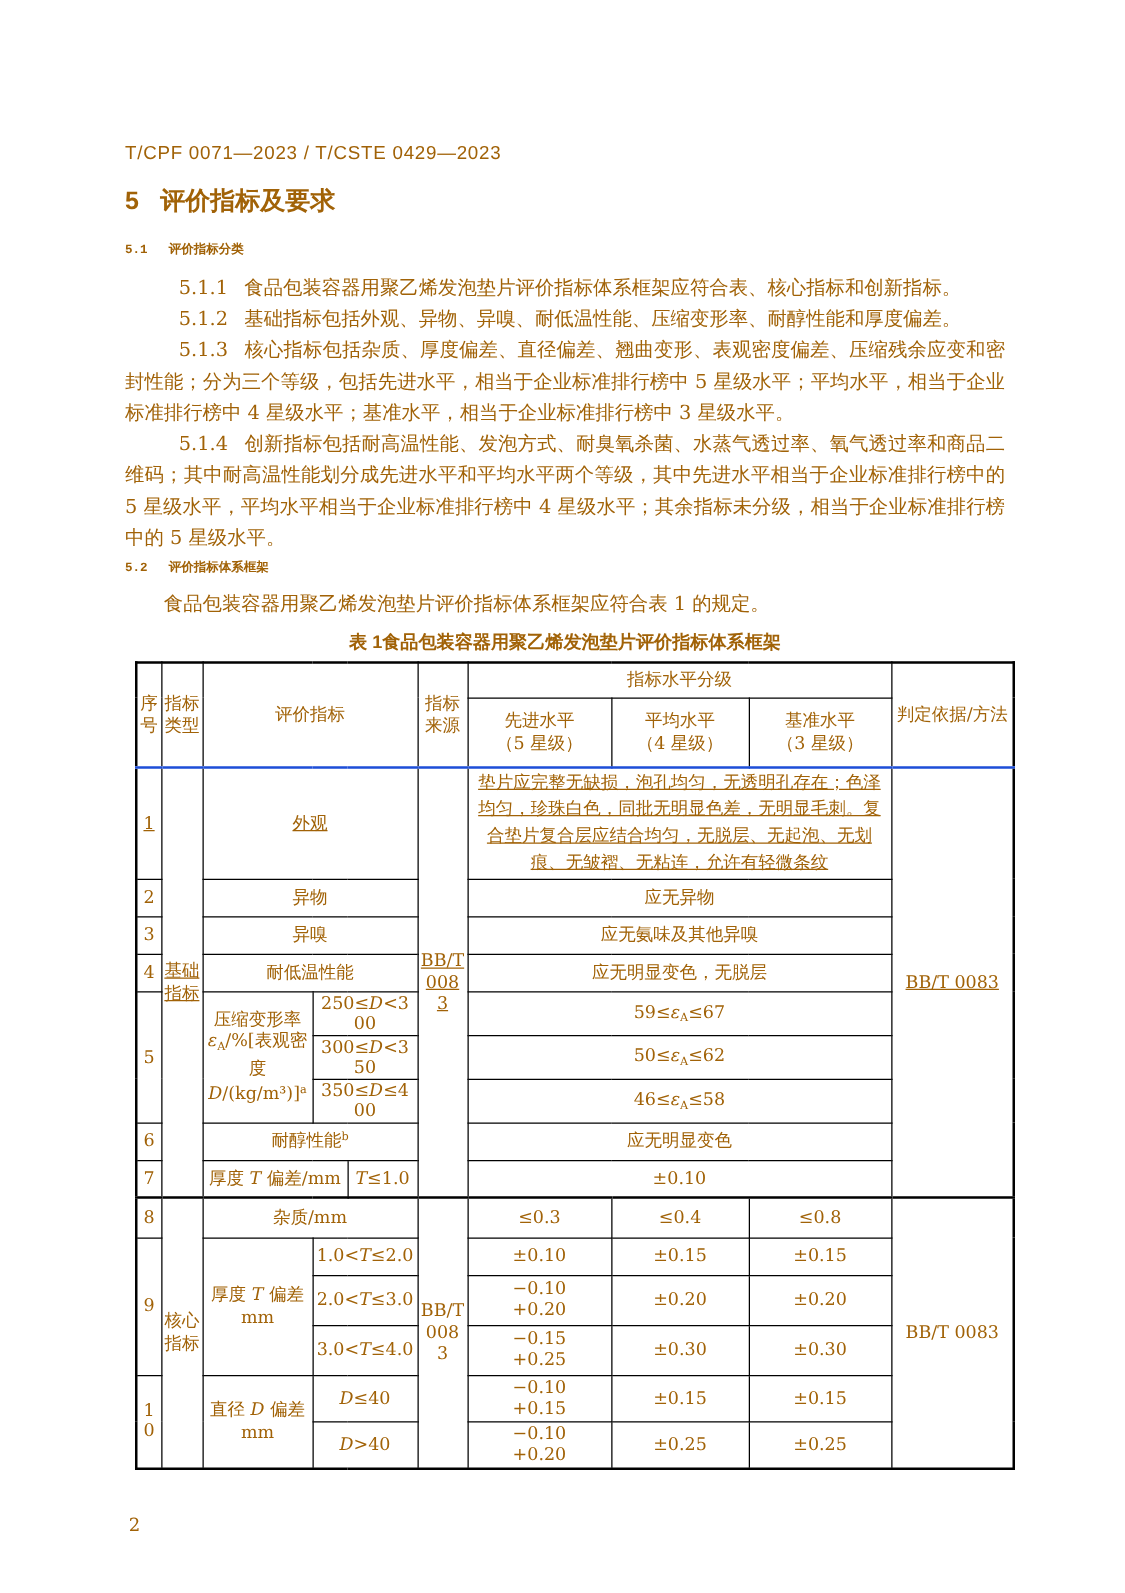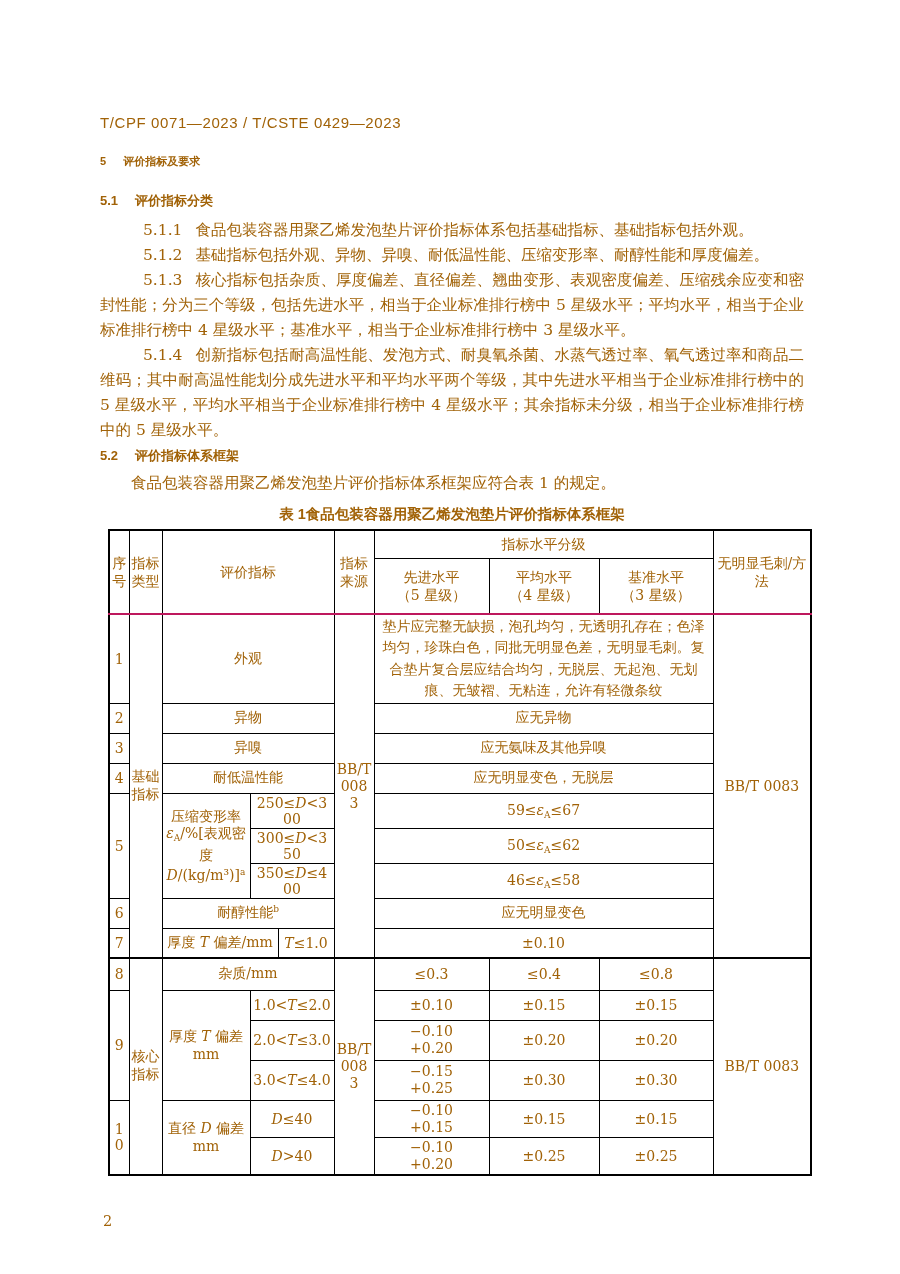--- a/index.html
+++ b/index.html
@@ -11,25 +11,25 @@
     overflow:hidden;
   }
   .content { position:absolute; left:100px; top:114px; width:704px; }
 
   .docnum {
     font-family:"Liberation Sans","DejaVu Sans",sans-serif;
     font-size:15px; letter-spacing:.6px; line-height:18px; margin-bottom:20px;
   }
   .h-l1 {
     font-family:"Liberation Sans","DejaVu Sans",sans-serif;
-    font-weight:bold; font-size:11px; line-height:18px; margin:0 0 22px 0;
+    font-weight:bold; font-size:20px; line-height:18px; margin:0 0 22px 0;
   }
   .h-l2 {
-    font-family:Liberation Sans, sans-serif;
-    font-weight:bold; font-size:13px; line-height:18px; margin:0 0 8px 0;
+    font-family:Liberation Mono, monospace;
+    font-weight:bold; font-size:10px; line-height:18px; margin:0 0 8px 0;
   }
   .h-l2.h-52 { margin:4px 0 6px 0; }
   .hnum { margin-right:17px; }
   .para { margin:0; font-size:15.5px; line-height:25px; text-align:justify; }
   .pnum { padding-right:13px;margin-left:43px; }
   .para.indented { text-indent:31px; }
 
   .tbl-caption {
     font-family:"Liberation Sans","DejaVu Sans",sans-serif;
     font-weight:bold; font-size:14.5px; line-height:18px;
@@ -43,21 +43,21 @@
     border:2px solid #000;
     font-family:"DejaVu Serif","Liberation Serif",serif;
   }
   table.frame td {
     border:1px solid #000; text-align:center; vertical-align:middle;
     font-size:14px; padding:1px 2px; word-break:break-word;
   }
   tr.rh28 { height:28px; } tr.rh41 { height:56px; }
   tr.rh88 { height:88px; } tr.rh30 { height:30px; } tr.rh31 { height:31px; }
   tr.rh32 { height:32px; } tr.rh33 { height:33px; } tr.rh40 { height:40px; }
-  tr.body-first td { border-top:2px solid #be185d; }
+  tr.body-first td { border-top:2px solid #1d4ed8;text-decoration:underline; }
   tr.sec-start td { border-top:2px solid #000; }
   td.hc { font-size:14px; line-height:18px; padding:2px; }
   td.val-just { text-align:justify; padding:4px 7px; font-size:14px; line-height:21.4px; }
   td.cond { font-size:13px; padding:1px; }
   td.name-ml { font-size:13px; line-height:17px; padding:2px 1px; }
   td.name-two { line-height:18px; }
   td.src { font-size:13px; line-height:17px; }
   td.basis { font-size:13.5px; }
   td.stackable { line-height:17px; }
   td i { font-style:italic; font-family:"DejaVu Serif","Liberation Serif",serif; }
@@ -76,21 +76,21 @@
 
     <div class="h-l1">
       <span class="hnum">5</span><span>评价指标及要求</span>
     </div>
 
     <div class="h-l2">
       <span class="hnum">5.1</span><span>评价指标分类</span>
     </div>
 
     <p class="para">
-      <span class="pnum">5.1.1</span><span>食品包装容器用聚乙烯发泡垫片评价指标体系包括基础指标、基础指标包括外观。</span>
+      <span class="pnum">5.1.1</span><span>食品包装容器用聚乙烯发泡垫片评价指标体系框架应符合表、核心指标和创新指标。</span>
     </p>
     <p class="para">
       <span class="pnum">5.1.2</span><span>基础指标包括外观、异物、异嗅、耐低温性能、压缩变形率、耐醇性能和厚度偏差。</span>
     </p>
     <p class="para">
       <span class="pnum">5.1.3</span><span>核心指标包括杂质、厚度偏差、直径偏差、翘曲变形、表观密度偏差、压缩残余应变和密封性能；分为三个等级，包括先进水平，相当于企业标准排行榜中 5 星级水平；平均水平，相当于企业标准排行榜中 4 星级水平；基准水平，相当于企业标准排行榜中 3 星级水平。</span>
     </p>
     <p class="para">
       <span class="pnum">5.1.4</span><span>创新指标包括耐高温性能、发泡方式、耐臭氧杀菌、水蒸气透过率、氧气透过率和商品二维码；其中耐高温性能划分成先进水平和平均水平两个等级，其中先进水平相当于企业标准排行榜中的 5 星级水平，平均水平相当于企业标准排行榜中 4 星级水平；其余指标未分级，相当于企业标准排行榜中的 5 星级水平。</span>
     </p>
@@ -119,21 +119,21 @@
           <col style="width:98px">
       </colgroup>
       <tbody>
 
         <tr class="rh28">
           <td class="hc" rowspan="2">序号</td>
           <td class="hc" rowspan="2">指标类型</td>
           <td class="hc" rowspan="2" colspan="3">评价指标</td>
           <td class="hc" rowspan="2">指标来源</td>
           <td class="hc" colspan="3">指标水平分级</td>
-          <td class="hc" rowspan="2">无明显毛刺/方法</td>
+          <td class="hc" rowspan="2">判定依据/方法</td>
         </tr>
         <tr class="rh41">
           <td class="hc">
             <div>先进水平</div>
             <div>（5 星级）</div>
           </td>
           <td class="hc">
             <div>平均水平</div>
             <div>（4 星级）</div>
           </td>

